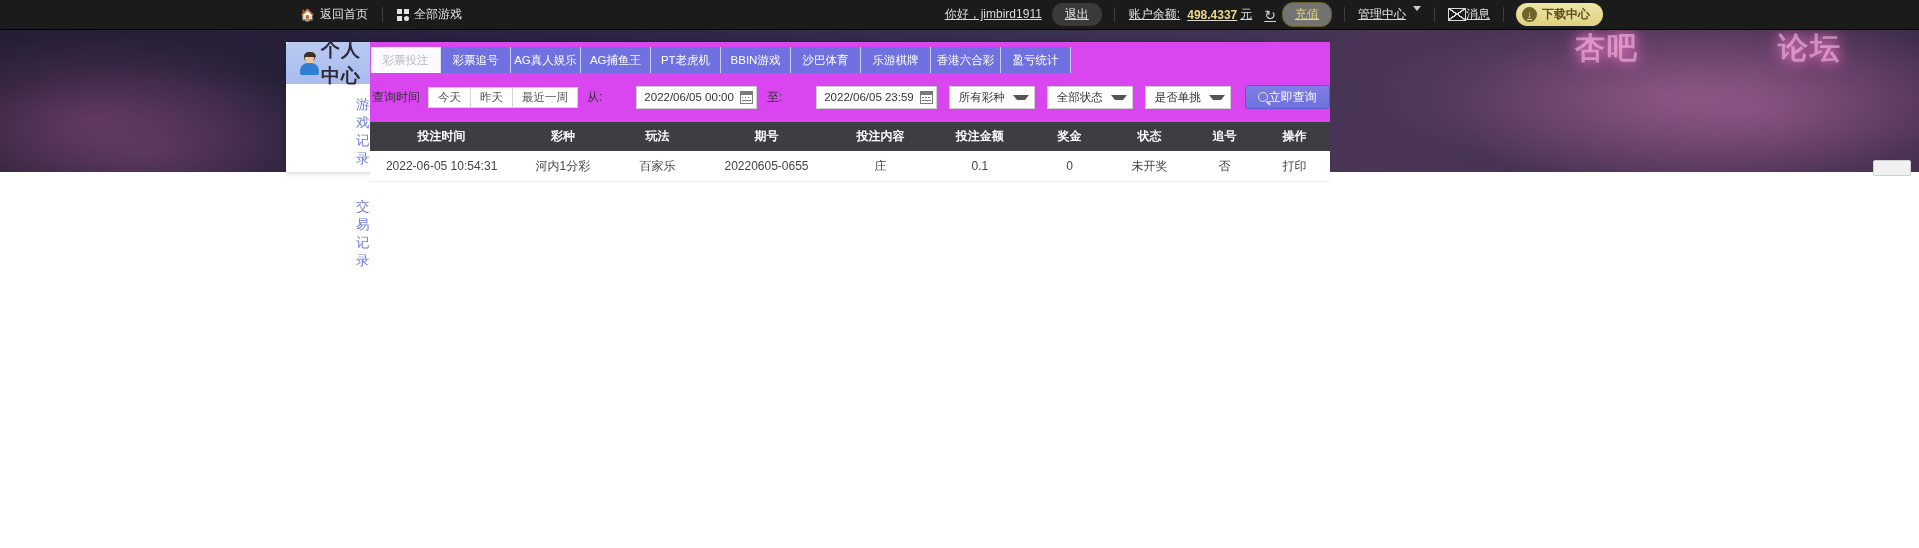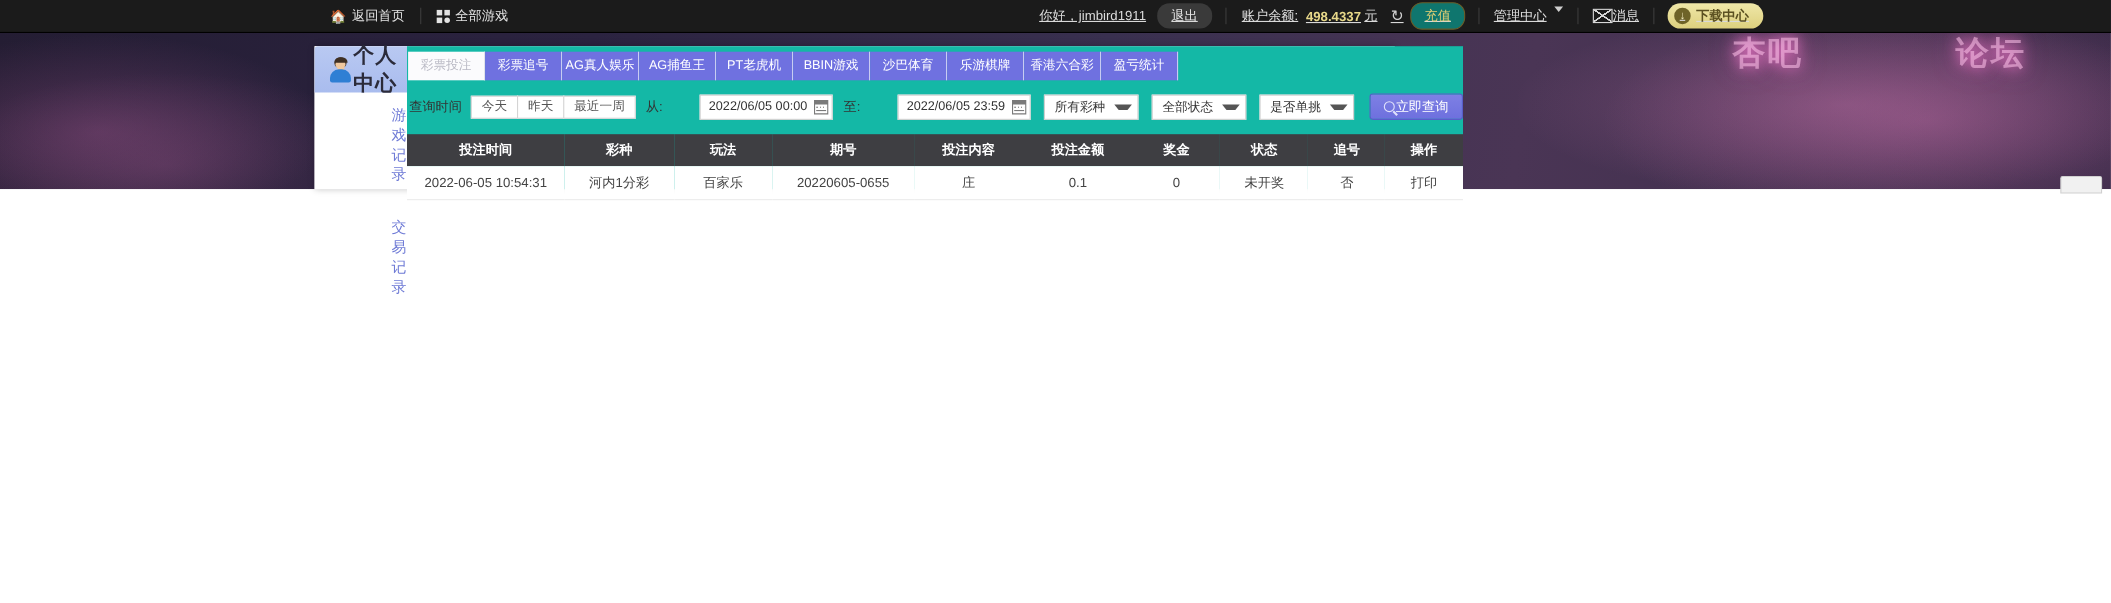--- a/index.html
+++ b/index.html
@@ -49,21 +49,21 @@
   .tb-hello{color:#dcdcdc;padding-right:10px;white-space:nowrap;}
   .pill-dark{
     background:#3a3a3a;border-radius:11px;padding:3px 13px;color:#e8e8e8;
     font-size:12px;cursor:pointer;white-space:nowrap;
   }
   .bal-label{color:#e0e0e0;padding:0 4px 0 14px;white-space:nowrap;}
   .bal-val{color:#e8d98a;font-weight:bold;padding:0 3px;white-space:nowrap;}
   .bal-unit{color:#dadada;padding-right:6px;}
   .refresh{color:#cfcfcf;font-size:14px;cursor:pointer;padding:0 6px;}
   .pill-gold{
-    background:#0f766e;border:1px solid #6a5d28;border-radius:11px;
+    background:#737373;border:1px solid #6a5d28;border-radius:11px;
     padding:3px 12px;color:#e3cf73;font-size:12px;cursor:pointer;white-space:nowrap;
   }
   .tb-admin{display:flex;align-items:flex-start;gap:7px;padding:0 13px;color:#e0e0e0;white-space:nowrap;cursor:pointer;}
   .caret{width:0;height:0;border-left:4px solid transparent;border-right:4px solid transparent;border-top:5px solid #cfcfcf;}
   .tb-msg{display:flex;align-items:center;gap:0;padding:0 13px;color:#e0e0e0;white-space:nowrap;cursor:pointer;}
   .dl-btn{
     display:flex;align-items:center;gap:5px;
     background:linear-gradient(#efe7a8,#ddd07e);border-radius:12px;
     padding:3px 13px 3px 6px;color:#5c5122;font-weight:bold;white-space:nowrap;cursor:pointer;
   }
@@ -97,21 +97,21 @@
   .av-hair{position:absolute;left:5.5px;top:0;width:12px;height:5px;border-radius:6px 6px 0 0;background:#3f3024;}
   .av-body{position:absolute;left:2px;top:11px;width:19px;height:12px;border-radius:8px 8px 2px 2px;background:#2f7fd4;}
   .av-neck{position:absolute;left:8.5px;top:9px;width:6px;height:4px;background:#f0c89e;}
   .side-list{padding-top:4px;margin-left:40px;}
   .side-item{
     padding:8px 0 8px 30px;font-size:13.5px;color:#6f7bd6;cursor:pointer;letter-spacing:.5px;
   }
   .side-item + .side-item{margin-top:14px;}
 
   
-  .panel{flex:1;background:#14b8a6;position:relative;}
+  .panel{flex:1;background:#d946ef;position:relative;}
   .tabs{display:flex;height:26px;margin-top:5px;padding-left:1px;}
   .tab{
     flex:0 0 auto;width:69px;height:26px;line-height:26px;text-align:center;
     background:#6f71e0;color:#fff;font-size:11.5px;
     border-right:1px solid #c9cbf2;cursor:pointer;white-space:nowrap;
   }
   .tab.active{background:#fbfbfd;color:#b9b9c4;border-right:1px solid #e2e2ea;}
 
   
   .filters{display:flex;align-items:center;height:30px;margin-top:9px;padding-left:2px;gap:0;}

